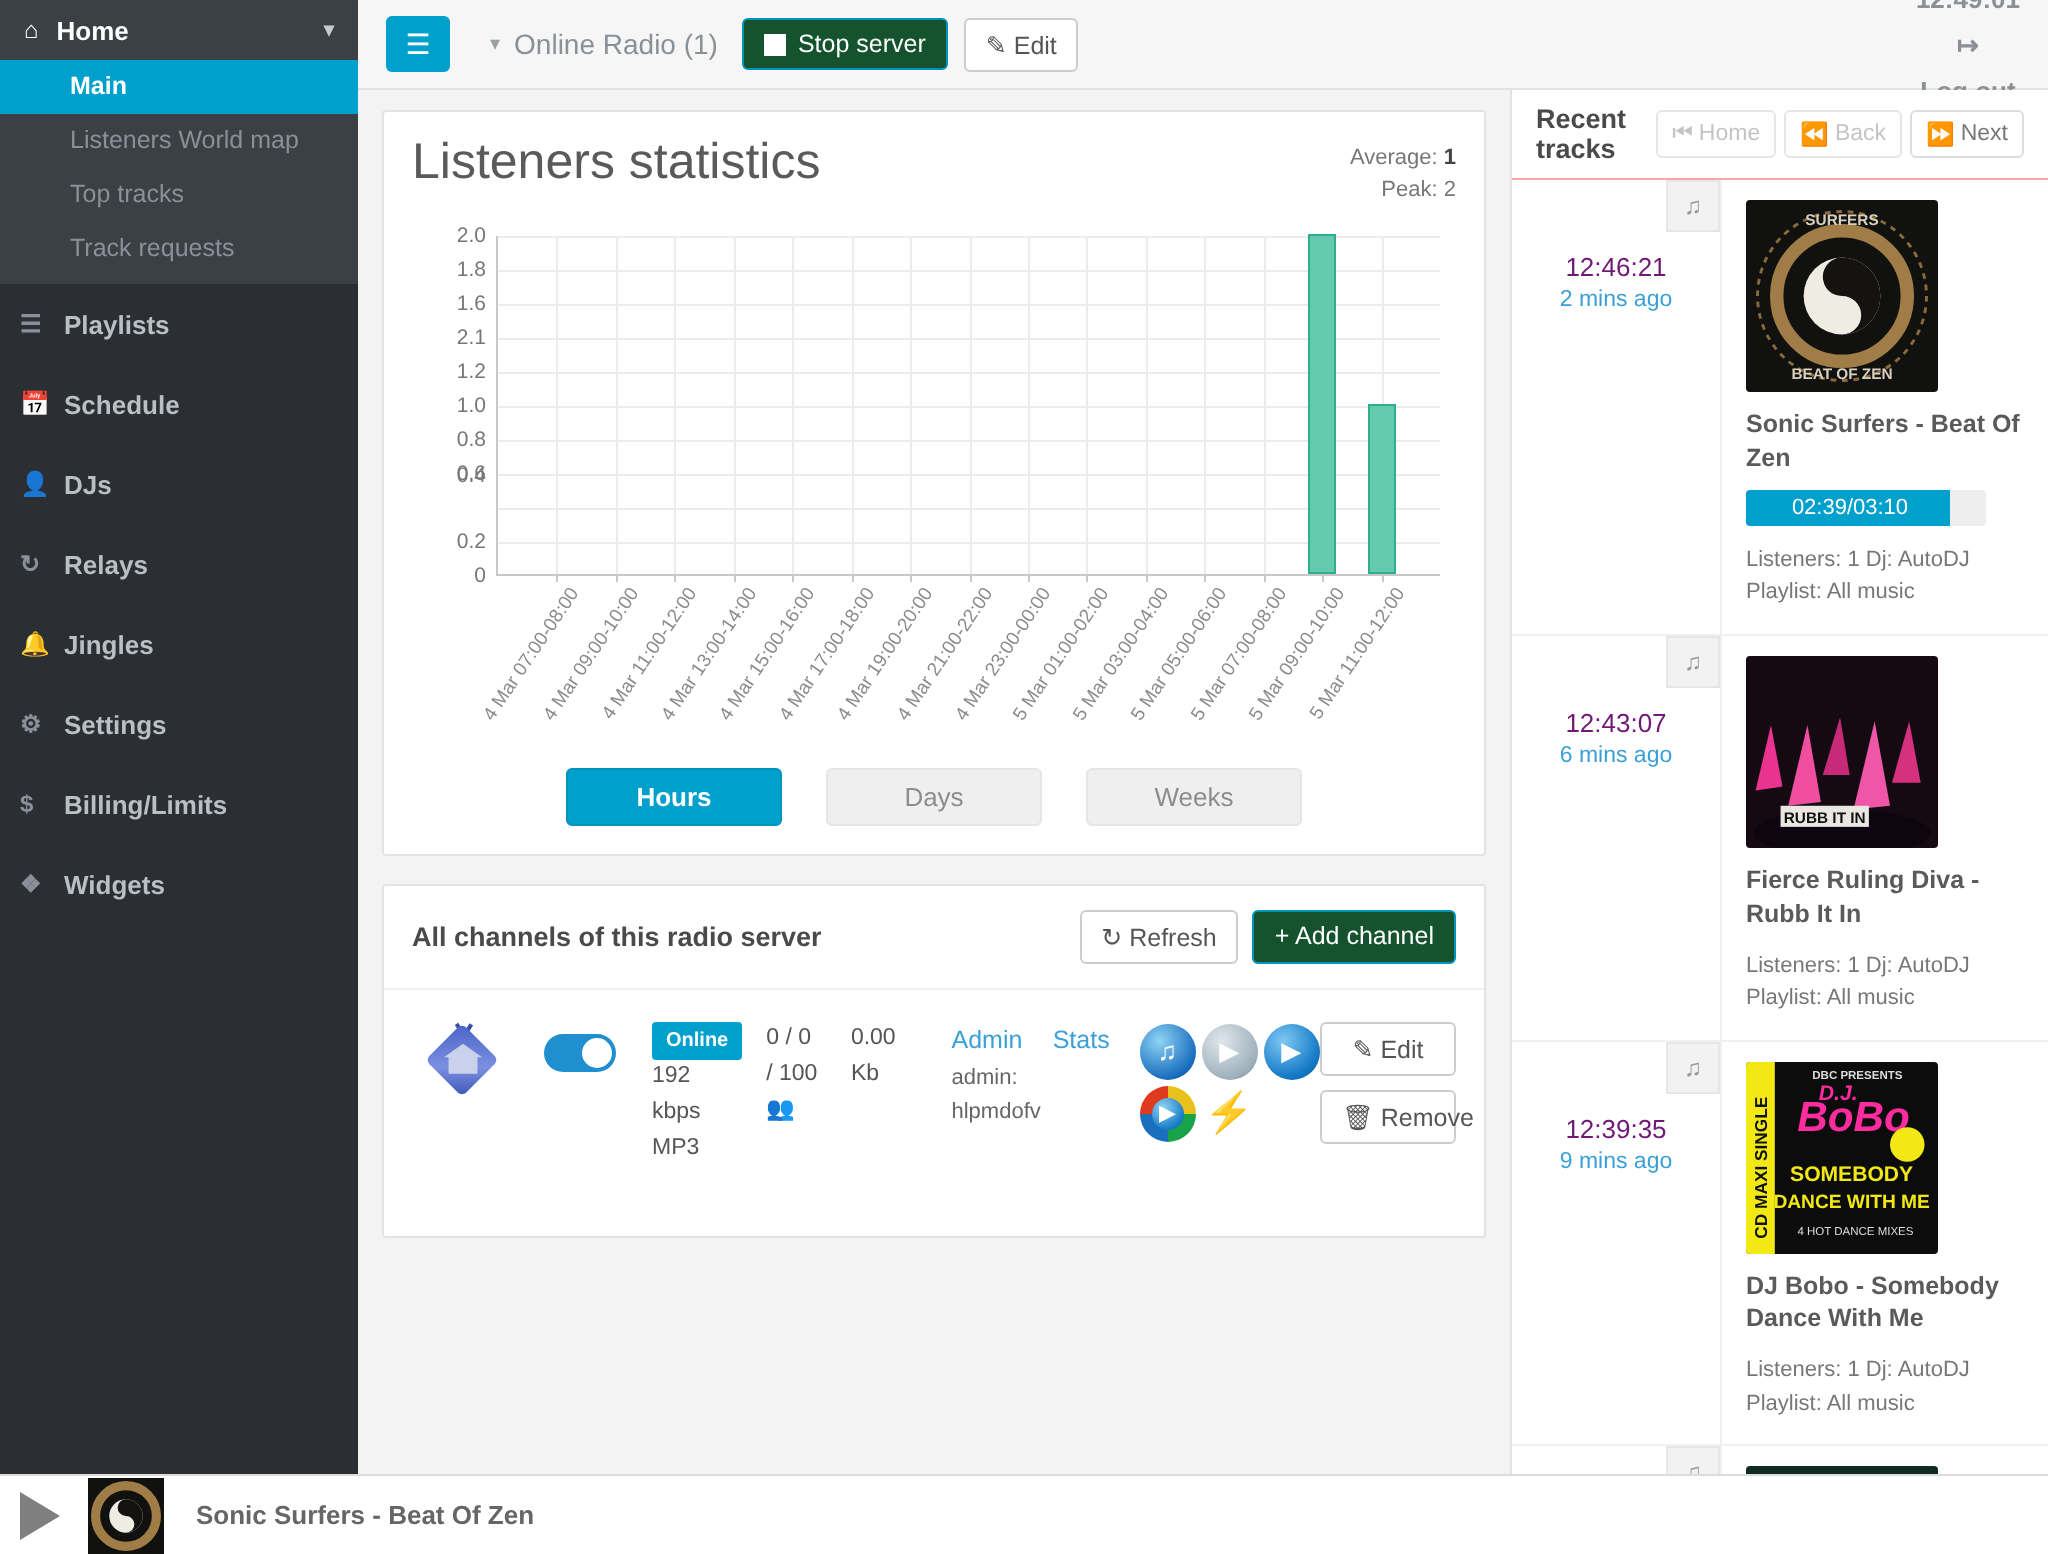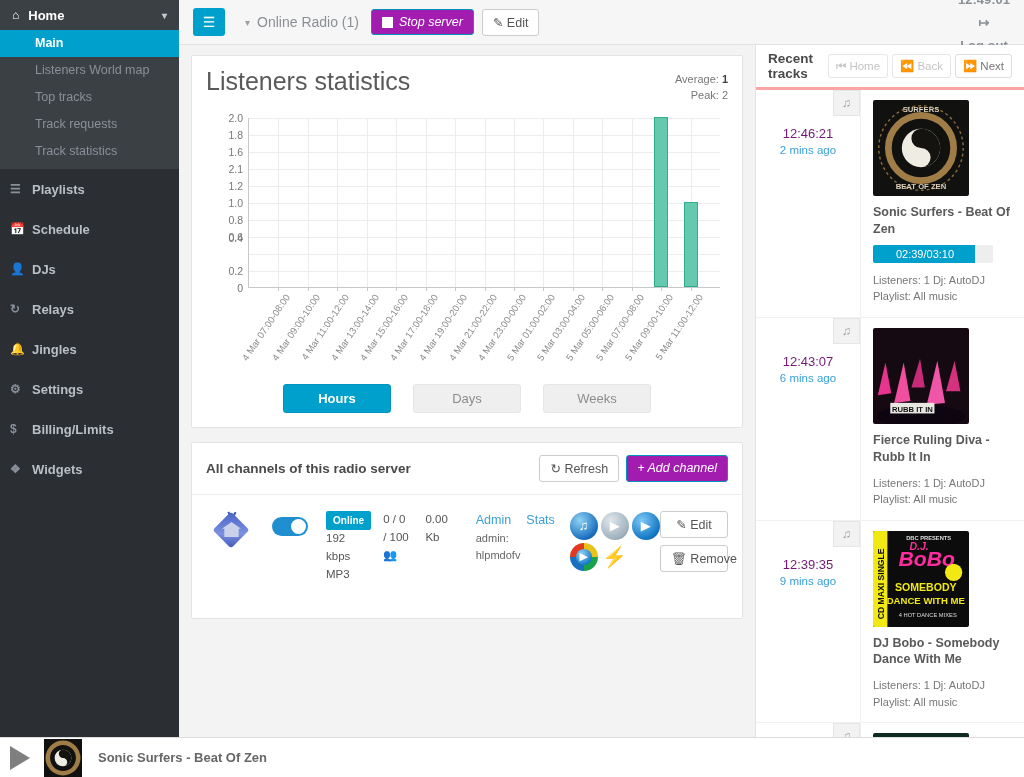--- a/index.html
+++ b/index.html
@@ -91,21 +91,21 @@
     border: 1px solid #ccc;
     background: #fff;
     border-radius: 3px;
     padding: 5px 10px;
     font-size: 12.5px;
     color: #555;
     cursor: pointer;
     white-space: nowrap;
   }
   .btn-primary {
-    background: #a21caf; border-color: #0093bd; color: #fff; font-style: italic;
+    background: #14532d; border-color: #0093bd; color: #fff;
   }
   .btn-stop { margin-left: 12px; display: flex; align-items: center; gap: 6px; }
   .stop-square {
     width: 11px; height: 11px; background: #fff; display: inline-block;
   }
   .btn-edit-top { margin-left: 8px; }
   .topbar-right {
     margin-left: auto;
     display: flex; align-items: center;
     gap: 8px;
@@ -294,21 +294,21 @@
   
   .right {
     position: absolute; left: 755px; top: 45px;
     width: 269px; height: 692px;
     background: #fff;
     border-left: 1px solid #e3e3e3;
     overflow: hidden;
   }
   .right-head {
     height: 45px; display: flex; align-items: center;
-    padding: 0 12px; border-bottom: 3px solid #fca5a5;
+    padding: 0 12px; border-bottom: 1px solid #fca5a5;
   }
   .right-title { font-size: 13.5px; font-weight: bold; color: #4a4a4a; }
   .right-head .navbtns { margin-left: auto; display: flex; gap: 4px; }
   .nbtn {
     border: 1px solid #ddd; background: #fff;
     border-radius: 3px; padding: 4px 7px;
     font-size: 11.5px; color: #777; cursor: pointer;
     display: flex; align-items: center; gap: 3px;
   }
   .nbtn.disabled { color: #c4c4c4; border-color: #e6e6e6; }
@@ -391,21 +391,20 @@
     <div class="side-home">
       <span class="home-ico">⌂</span>
       <span>Home</span>
       <span class="chev">▾</span>
     </div>
     <div class="submenu">
       <div class="sub-item active">Main</div>
       <div class="sub-item">Listeners World map</div>
       <div class="sub-item">Top tracks</div>
       <div class="sub-item">Track requests</div>
-      <div class="sub-item">Track statistics</div>
     </div>
 
     <div class="nav-item">
       <span class="ico">☰</span>
       <span>Playlists</span>
     </div>
     <div class="nav-item">
       <span class="ico">📅</span>
       <span>Schedule</span>
     </div>

